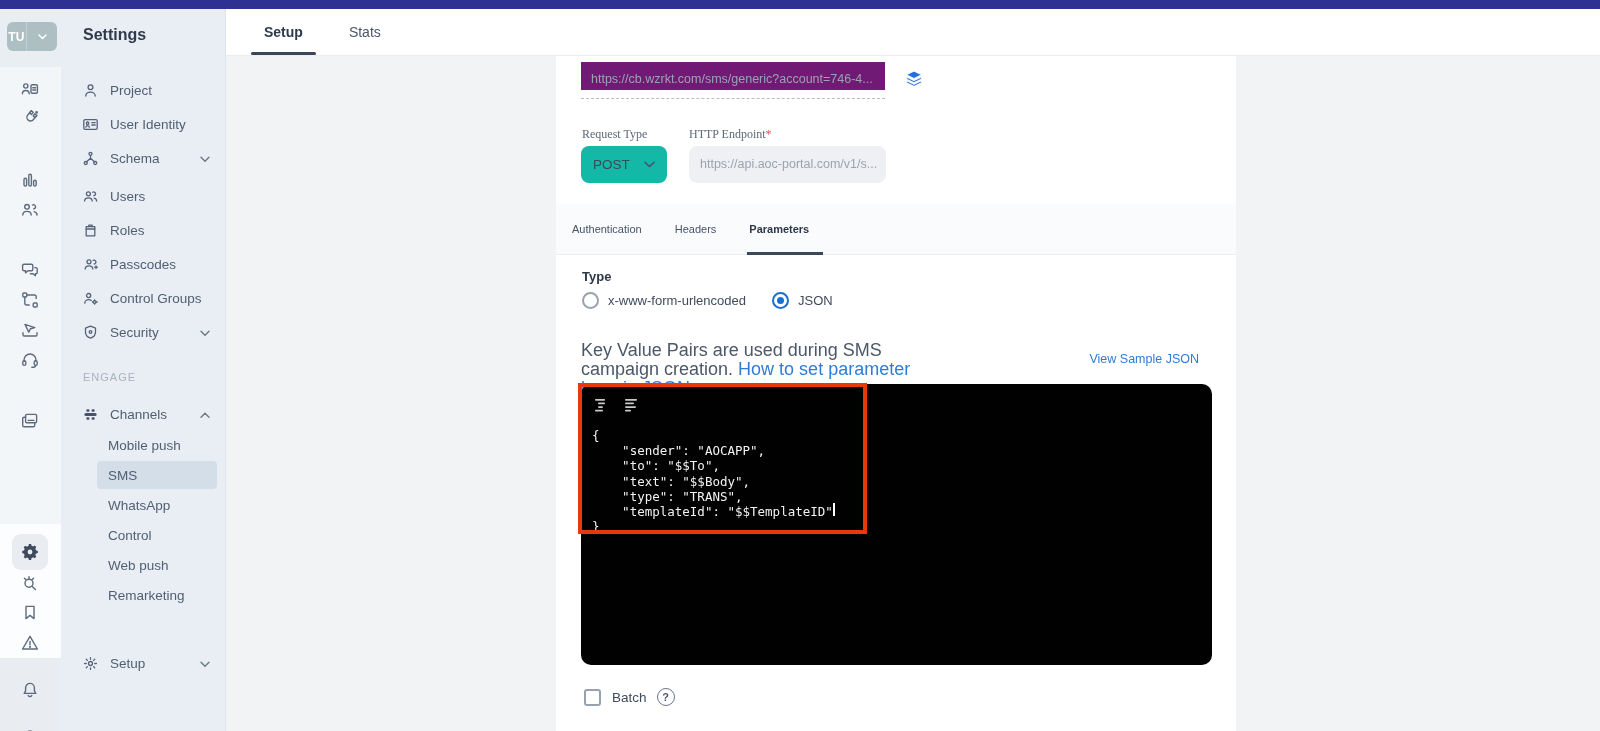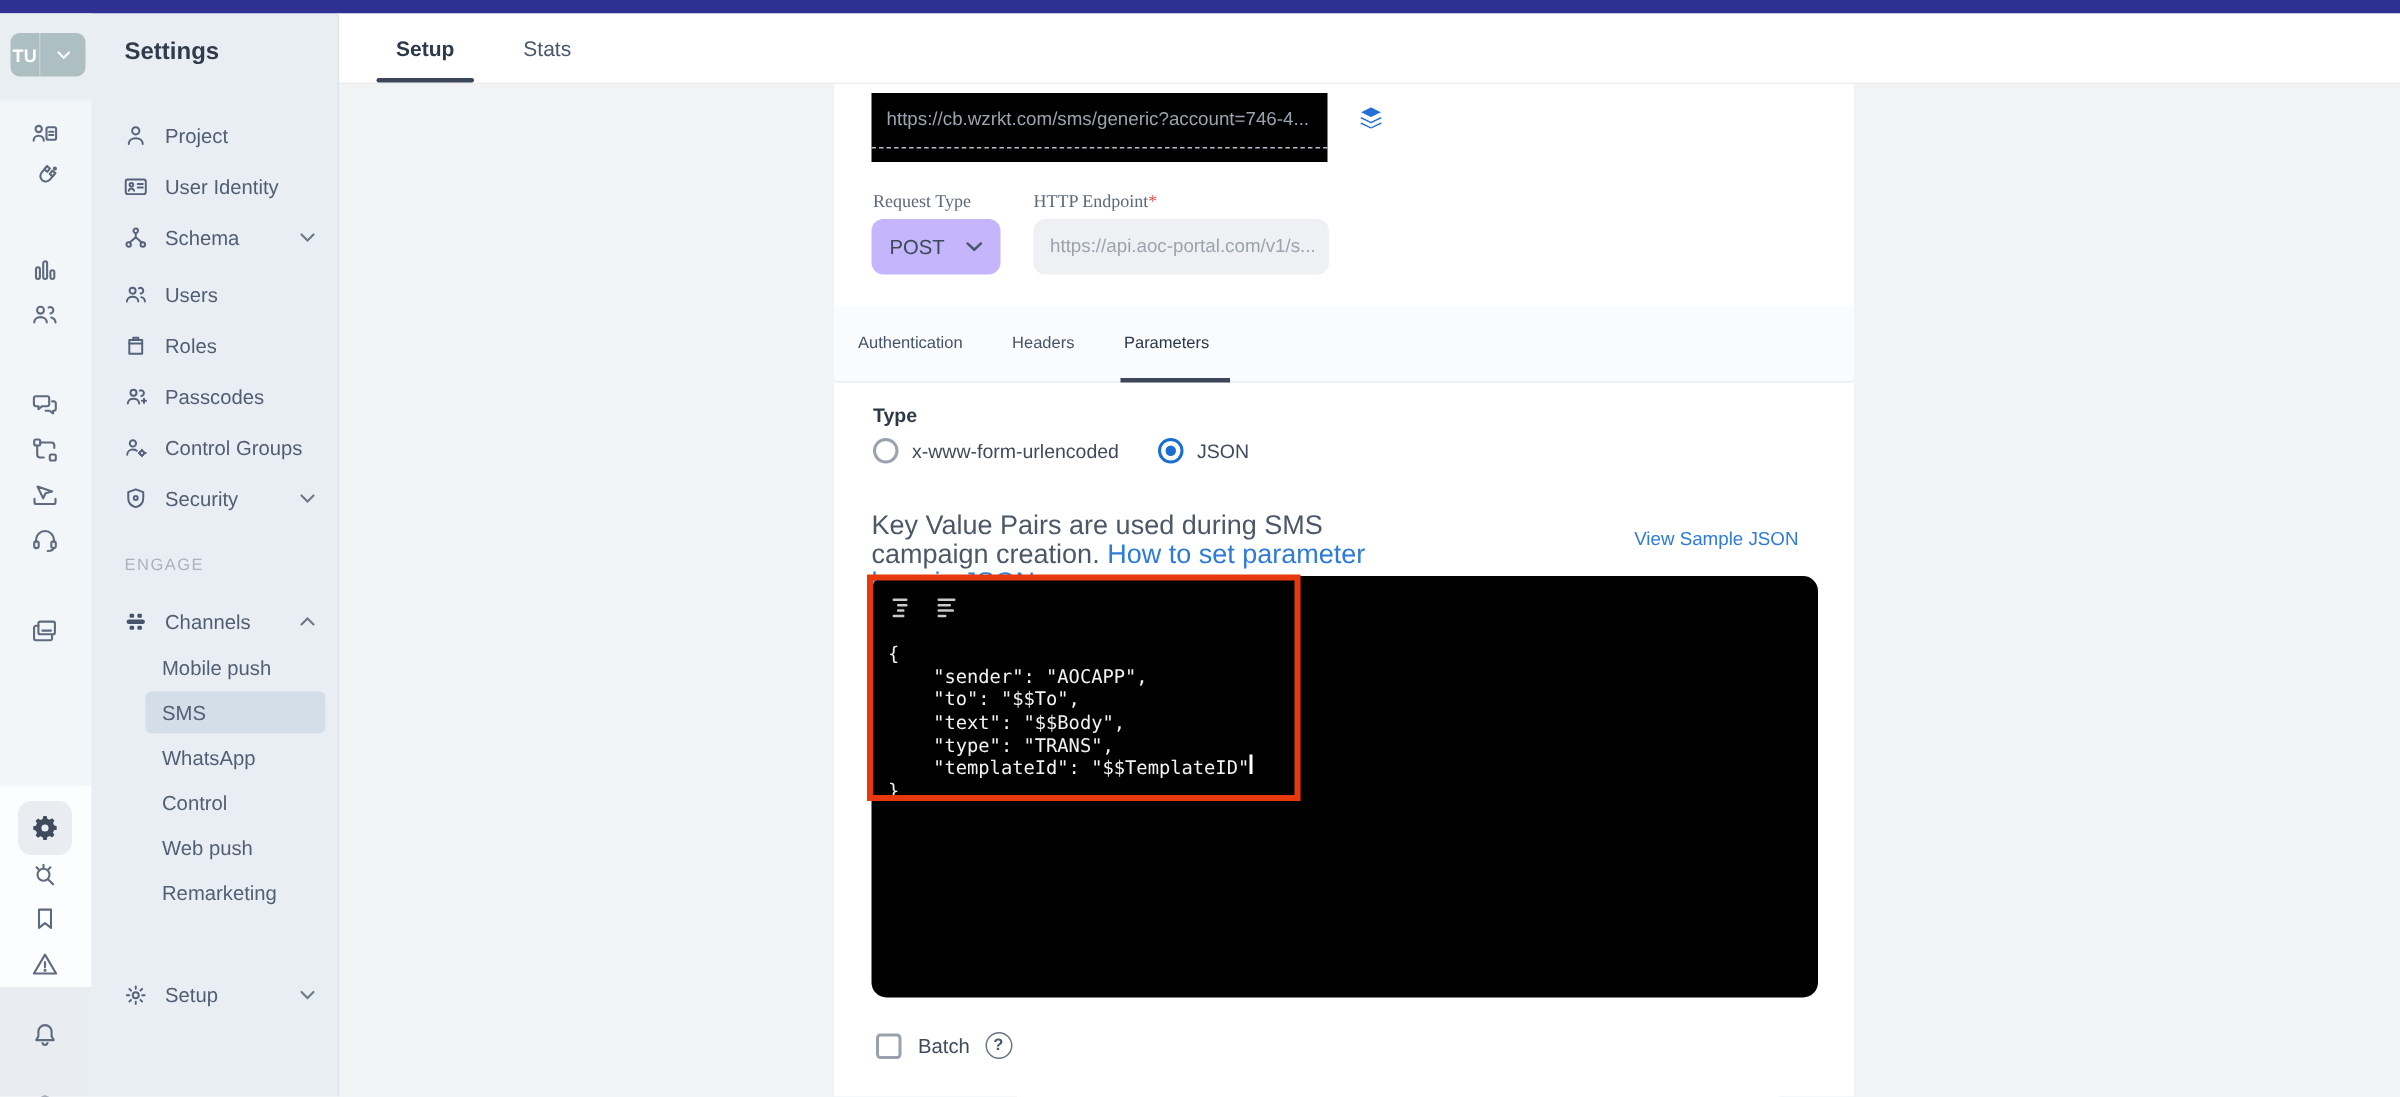--- a/index.html
+++ b/index.html
@@ -59,43 +59,43 @@
                  border-bottom:1px solid #ededef; display:flex; align-items:stretch;
                  padding-left:36px; gap:42px; }
   .htab { display:flex; align-items:center; font-size:14px; color:#49566b; position:relative; padding:0 2px; }
   .htab.active { font-weight:700; color:#2d3a4e; }
   .htab.active::after { content:""; position:absolute; left:-11px; right:-11px; bottom:0;
                         height:3px; background:#3c4659; border-radius:2px; }
 
   
   .card { left:556px; top:56px; width:680px; bottom:0; background:#ffffff; }
 
-  .url-box { left:25px; top:6px; width:304px; height:46px; background:#000000; border-radius:0;
+  .url-box { left:25px; top:6px; width:304px; height:28px; background:#701a75; border-radius:0;
              font-size:12.5px; color:#9ba4ae; line-height:35px; padding:0 10px;
              white-space:nowrap; overflow:hidden; }
   .url-dash { left:25px; top:42px; width:304px; height:0; border-top:1.5px dashed #b6bdc6; }
   .layers { left:348px; top:13px; width:20px; height:20px; }
 
   .fld-label { font-size:12px; color:#5d6878;font-family:Liberation Serif, serif; }
   .req { color:#e05252; font-size:12px; vertical-align:top; }
   .lab-rt { left:26px; top:71px; }
   .lab-ep { left:133px; top:71px; }
-  .post-select { left:25px; top:90px; width:86px; height:37px; background:#c4b5fd; border-radius:8px;
+  .post-select { left:25px; top:90px; width:86px; height:37px; background:#14b8a6; border-radius:8px;
                  display:flex; align-items:center; padding:0 12px; }
   .post-select .val { font-size:13.5px; color:#3d4959; font-weight:500; }
   .post-select svg { margin-left:auto; }
   .endpoint { left:133px; top:90px; width:197px; height:37px; background:#eef0f3; border-radius:8px;
               font-size:12.5px; color:#9ba4ae; line-height:37px; padding:0 11px;
               white-space:nowrap; overflow:hidden; }
 
   .ptab-strip { left:0; top:148px; width:680px; height:51px; background:#fafbfc;
                 border-bottom:1px solid #eaecef; display:flex; align-items:stretch;
                 padding-left:16px; gap:33px; }
   .ptab { display:flex; align-items:center; font-size:11px; color:#46536a; position:relative; }
-  .ptab.active { font-weight:400; color:#2c3748; }
+  .ptab.active { font-weight:700; color:#2c3748; }
   .ptab.active::after { content:""; position:absolute; left:-2px; right:-14px; bottom:-1px;
                         height:3px; background:#3c4759; }
 
   .type-label { left:26px; top:213px; font-size:13px; font-weight:700; color:#2c3847; }
   .radio-row { left:26px; top:236px; display:flex; align-items:center; }
   .radio { width:17px; height:17px; border-radius:50%; border:2px solid #9aa3ad; flex:none; }
   .radio.sel { border-color:#1b6ed1; position:relative; }
   .radio.sel::after { content:""; position:absolute; left:3px; top:3px; width:7px; height:7px;
                       border-radius:50%; background:#1b6ed1; }
   .radio-lbl { font-size:13px; color:#3f4b5d; margin-left:9px; }

